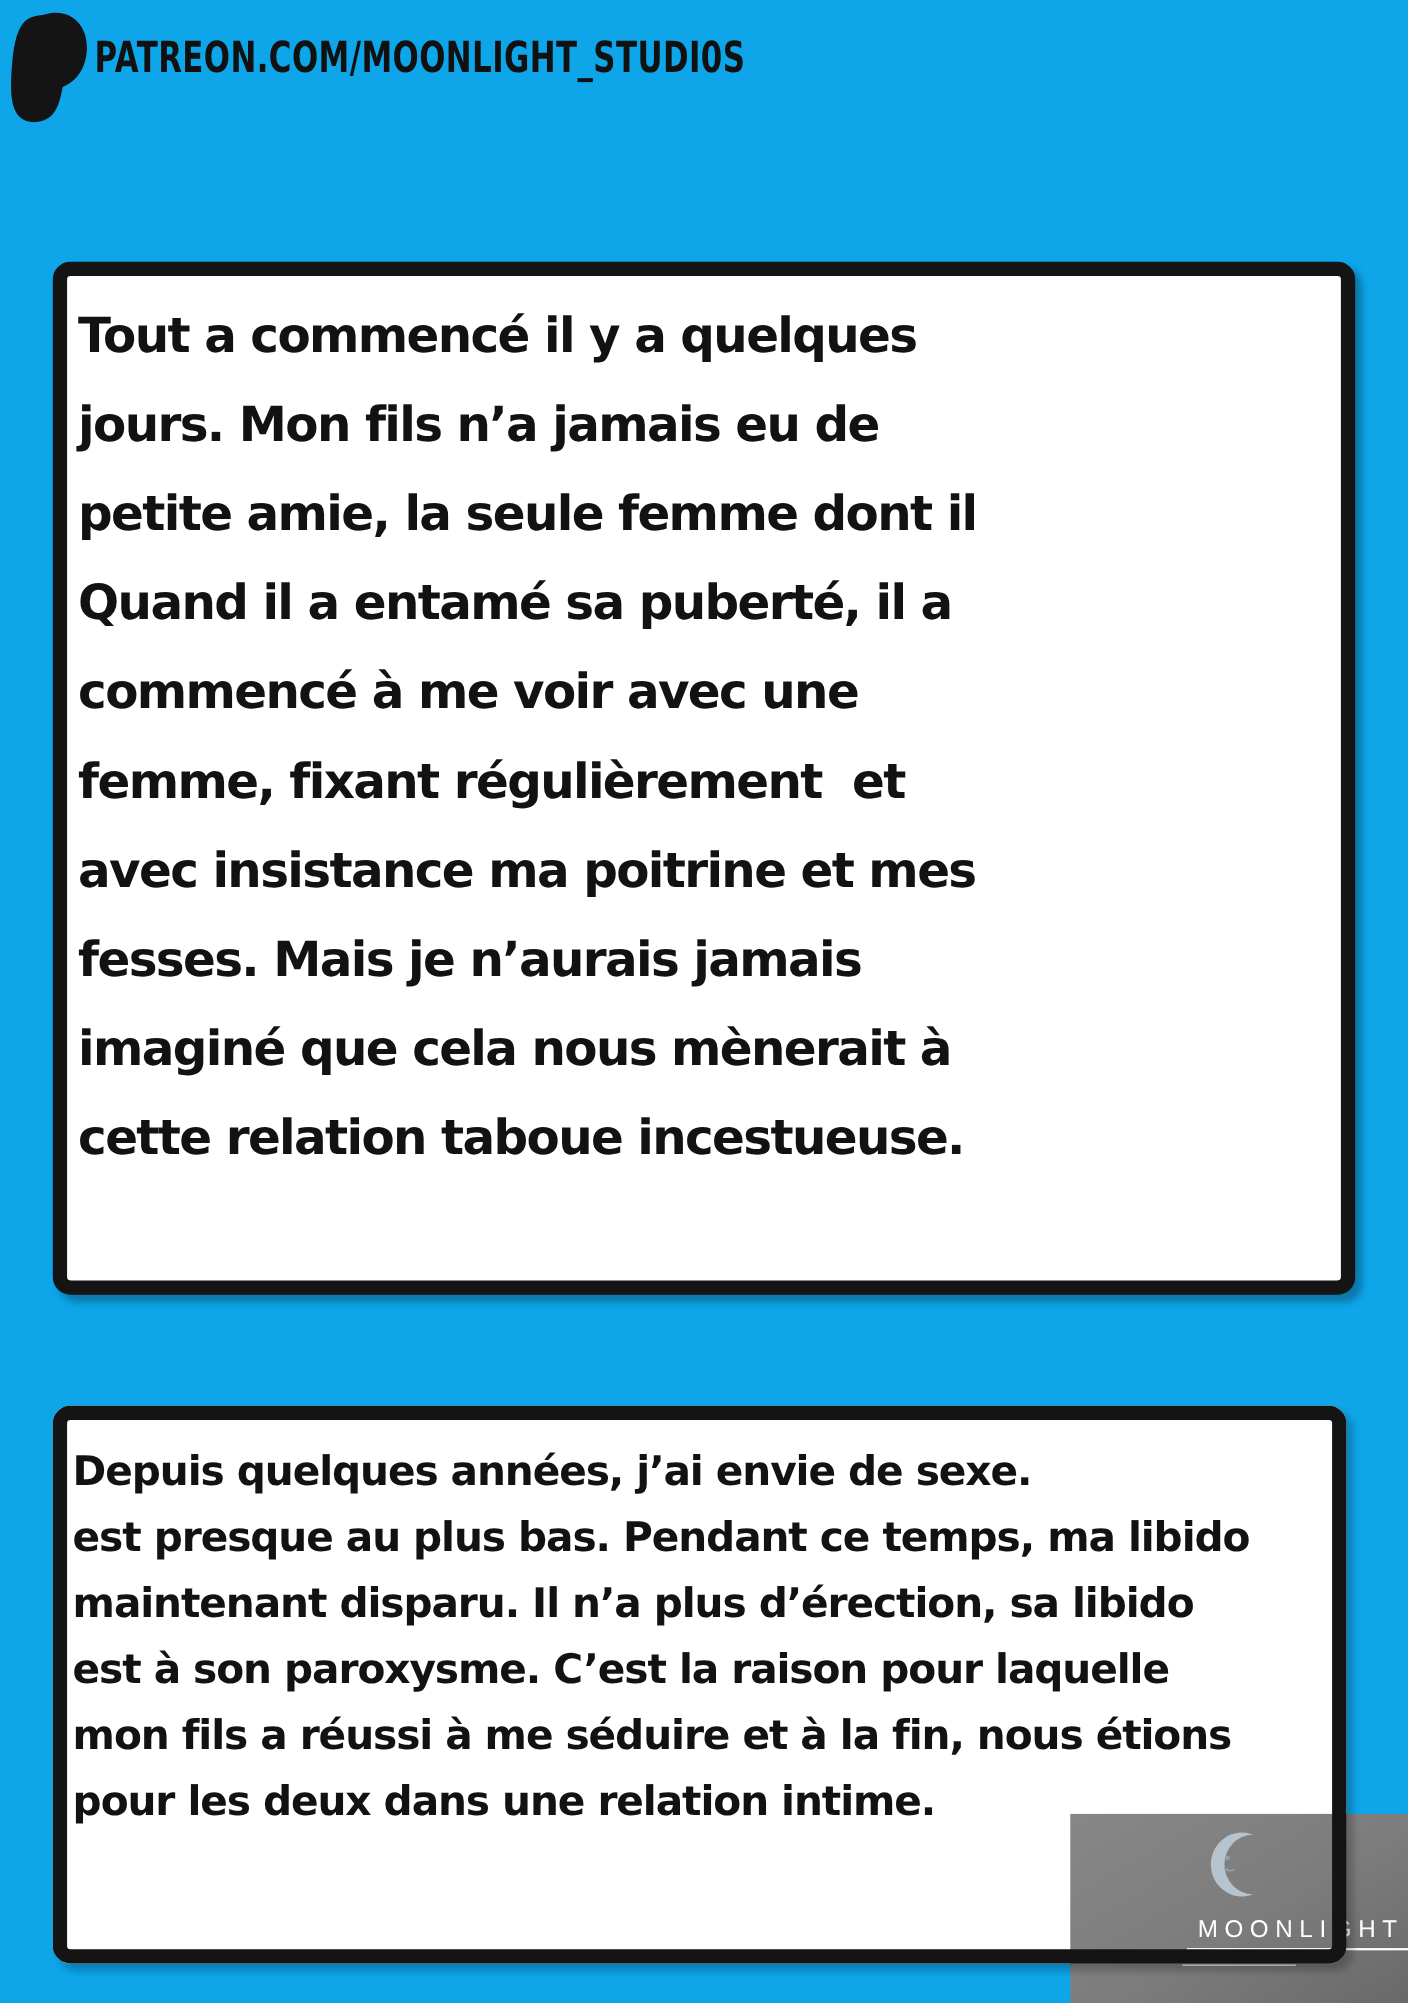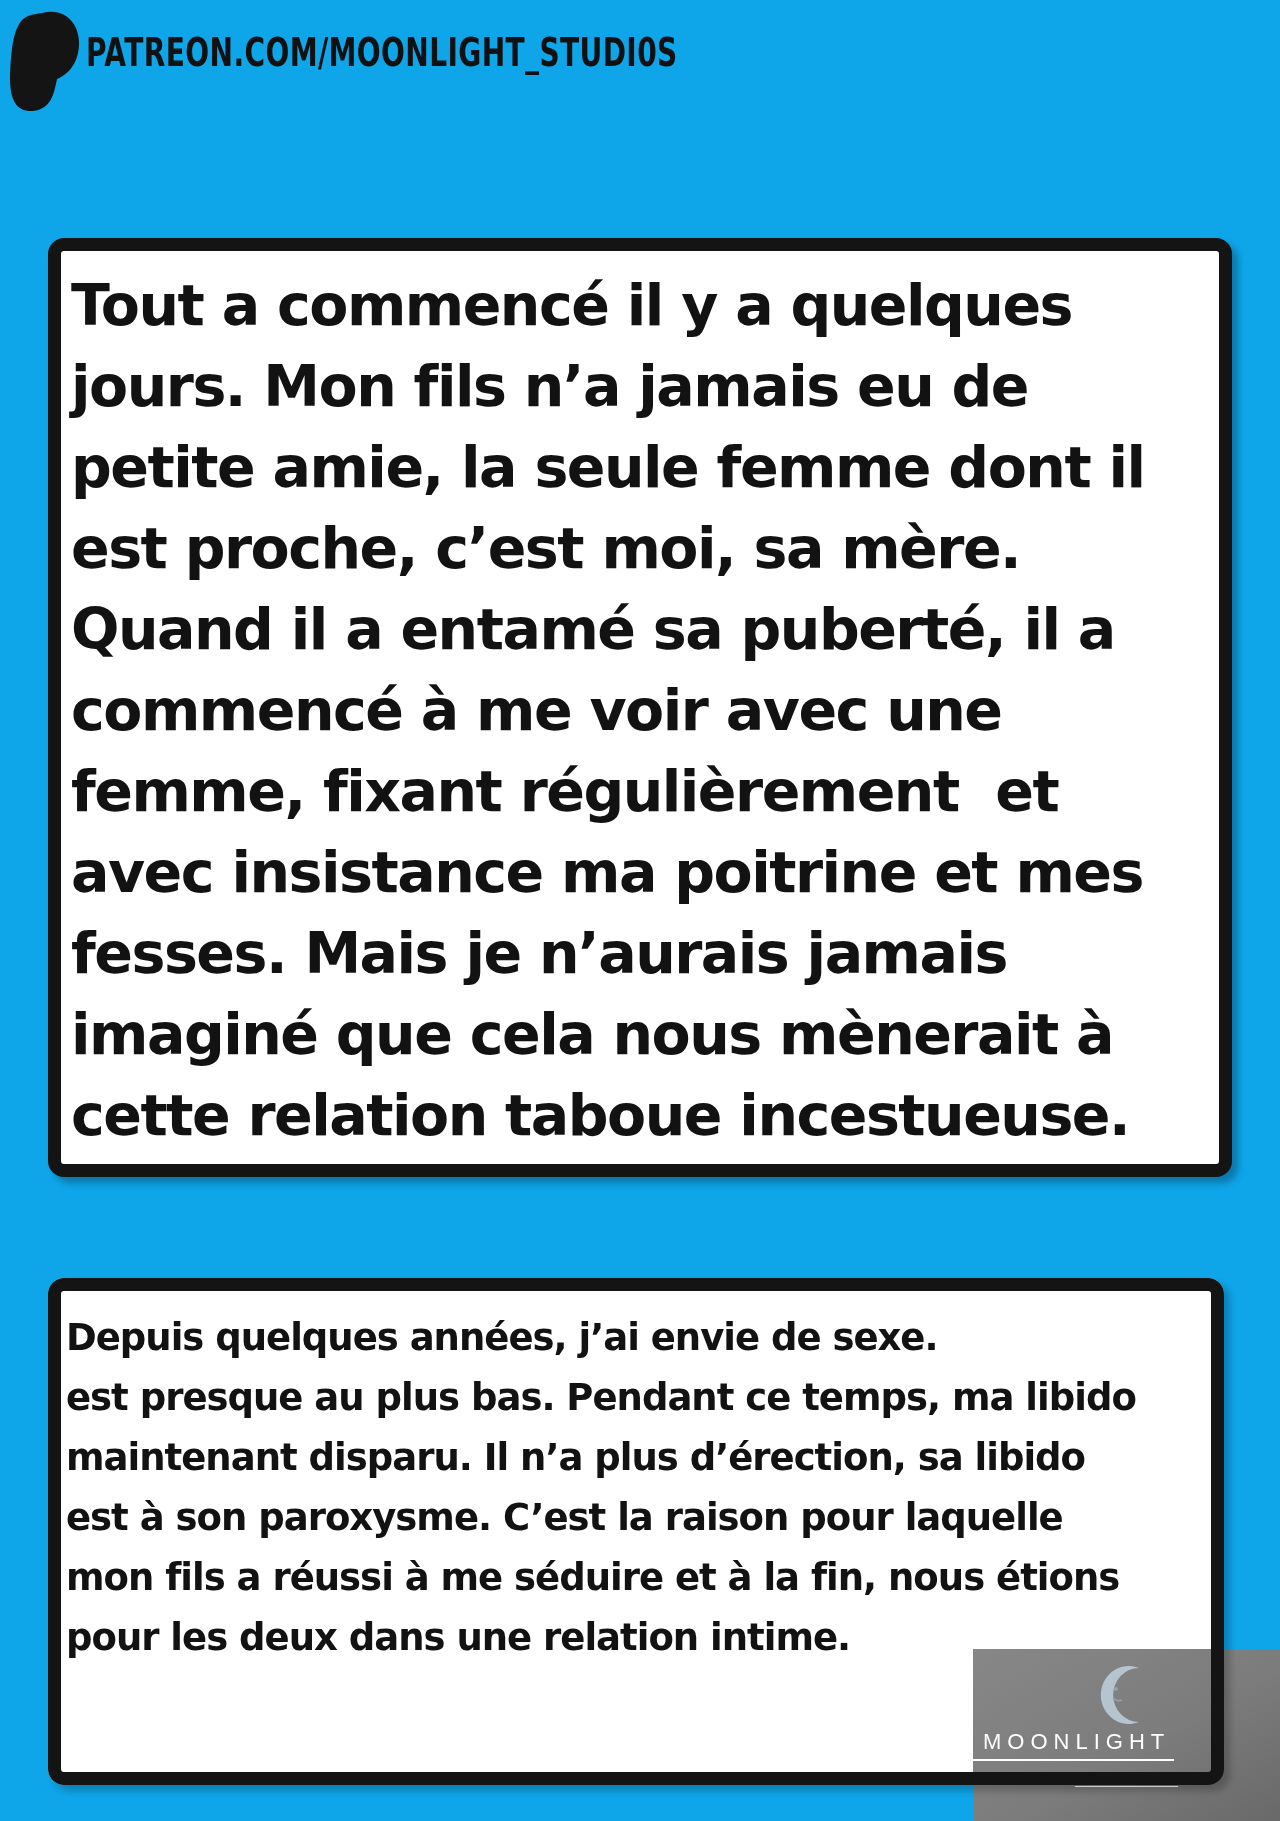--- a/index.html
+++ b/index.html
@@ -20,21 +20,21 @@
 
   
   .storybox {
     position:absolute; box-sizing:border-box;
     background:#ffffff; border:13px solid #141414; border-radius:16px;
     box-shadow:6px 6px 7px rgba(0,0,0,0.28);
   }
   #box1 { left:48px; top:238px; width:1184px; height:939px; padding:14px 6px 0 10px; }
 
   .l1 {
-    font-size:57px; font-weight:bold; line-height:81px;
+    font-size:44px; font-weight:bold; line-height:81px;
     letter-spacing:-1.5px; white-space:pre; color:#121212;
   }
 
   
   #box2bg {
     position:absolute; left:48px; top:1278px; width:1176px; height:507px;
     background:#ffffff; border-radius:16px; z-index:1;
   }
   #box2text { position:absolute; left:66px; top:1308px; z-index:2; }
   .l2 {
@@ -49,21 +49,21 @@
   }
 
   
   #wmpanel {
     position:absolute; left:973px; top:1649px; width:307px; height:172px;
     background:linear-gradient(150deg,#878787 0%,#7c7c7c 55%,#696969 100%);
     z-index:3;
   }
   .moon { position:absolute; left:120px; top:12px; }
   .wm-name {
-    position:absolute; left:0; right:0; top:80px; text-align:left;
+    position:absolute; left:0; right:0; top:92px; text-align:right;
     color:#ffffff;
   }
   .wm-name span {
     display:inline-block; font-size:22px; letter-spacing:6px;
     border-bottom:2px solid #ffffff; padding:0 4px 4px 10px;
     font-family:"Liberation Sans", sans-serif;
   }
   .wm-sub {
     position:absolute; left:0; right:0; top:117px; text-align:center;
     color:#ffffff;
@@ -84,21 +84,20 @@
     <path fill="#141414" d="M36,3 C57,-3 74,12 73,35 C72,55 61,65 51,69
              C48,84 45,99 27,101 C11,102 4,91 4,68
              C5,40 7,12 22,6 C27,4 31,4 36,3 Z"></path>
   </svg>
   <div class="header-url">PATREON.COM/MOONLIGHT_STUDI0S</div>
 
   <div class="storybox" id="box1">
     <div class="l1">Tout a commencé il y a quelques</div>
     <div class="l1">jours. Mon fils n’a jamais eu de</div>
     <div class="l1">petite amie, la seule femme dont il</div>
-    <div class="l1">est proche, c’est moi, sa mère.</div>
     <div class="l1">Quand il a entamé sa puberté, il a</div>
     <div class="l1">commencé à me voir avec une</div>
     <div class="l1">femme, fixant régulièrement  et</div>
     <div class="l1">avec insistance ma poitrine et mes</div>
     <div class="l1">fesses. Mais je n’aurais jamais</div>
     <div class="l1">imaginé que cela nous mènerait à</div>
     <div class="l1">cette relation taboue incestueuse.</div>
   </div>
 
   <div id="box2bg"></div>

